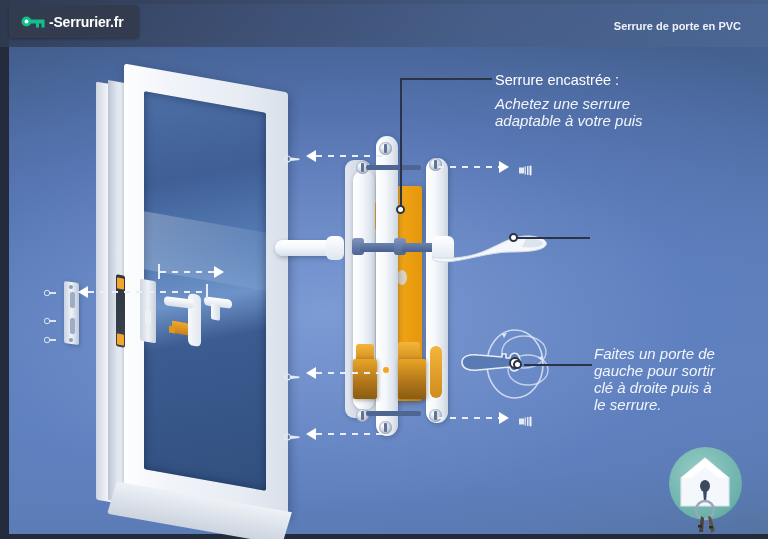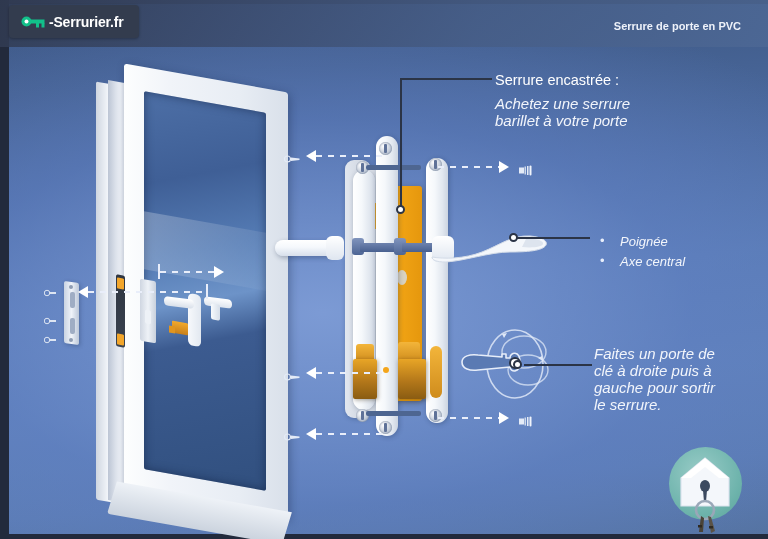--- a/index.html
+++ b/index.html
@@ -350,34 +350,30 @@
 
   <div class="lead" style="left:516px;top:237px;width:74px;height:2px;"></div>
   <div class="dot" style="left:509px;top:233px;"></div>
 
   <div class="lead" style="left:524px;top:364px;width:68px;height:2px;"></div>
   <div class="dot" style="left:513px;top:360px;"></div>
 
   <div class="callout" style="left:495px;top:71px;">
     <div class="c-head">Serrure encastrée :</div>
     <div class="c-body" style="margin-top:5px;">Achetez une serrure</div>
-    <div class="c-body">barillet à votre porte</div>
+    <div class="c-body">adaptable à votre puis</div>
   </div>
 
   <div class="callout" style="left:594px;top:229px;">
-    <ul class="bullets">
-      <li>Poignée</li>
-      <li>Axe central</li>
-    </ul>
   </div>
 
   <div class="callout" style="left:594px;top:345px;">
     <div class="c-body">Faites un porte de</div>
+    <div class="c-body">gauche pour sortir</div>
     <div class="c-body">clé à droite puis à</div>
-    <div class="c-body">gauche pour sortir</div>
     <div class="c-body">le serrure.</div>
   </div>
 
   <div id="badge">
     <div id="badge-circle"></div>
     <svg width="96" height="92" viewBox="0 0 96 92" style="position:absolute;left:0;top:0;">
       <path d="M46 16 L70 36 L70 64 L22 64 L22 36 Z" fill="#f4f7fb" stroke="#dbe3ee" stroke-width="1.2"></path>
       <path d="M46 16 L70 36 L60 36 L46 25 L32 36 L22 36 Z" fill="#ffffff"></path>
       <ellipse cx="46" cy="44" rx="5" ry="6" fill="#3c4a60"></ellipse>
       <path d="M44 48 L48 48 L47 60 L45 60 Z" fill="#3c4a60"></path>

